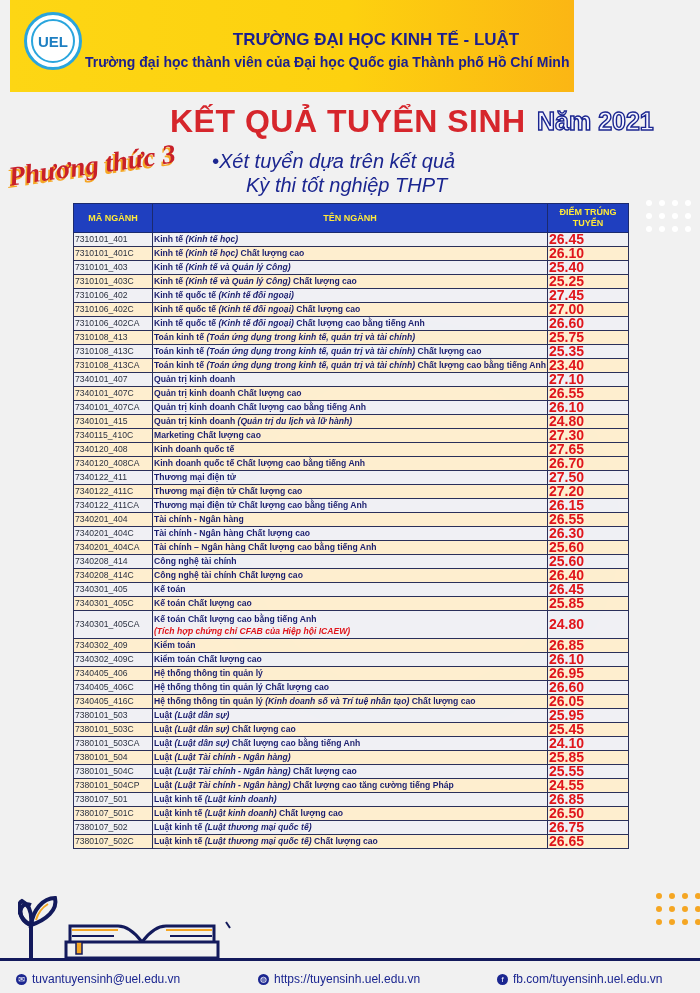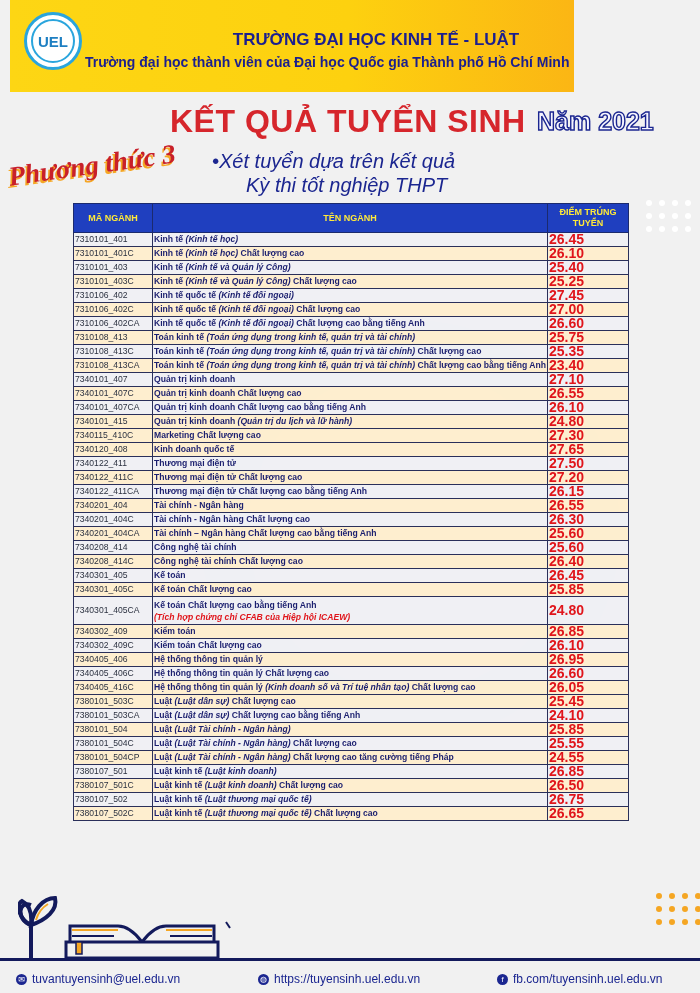--- a/index.html
+++ b/index.html
@@ -159,20 +159,25 @@
       <tr class="even">
         <td class="code">7340115_410C</td>
         <td class="name"><span><span>Marketing Chất lượng cao</span></span></td>
         <td class="score">27.30</td>
       </tr>
       <tr class="even">
         <td class="code">7340120_408</td>
         <td class="name"><span><span>Kinh doanh quốc tế</span></span></td>
         <td class="score">27.65</td>
       </tr>
+      <tr class="even">
+        <td class="code">7340120_408CA</td>
+        <td class="name"><span><span>Kinh doanh quốc tế Chất lượng cao bằng tiếng Anh</span></span></td>
+        <td class="score">26.70</td>
+      </tr>
       <tr class="odd">
         <td class="code">7340122_411</td>
         <td class="name"><span><span>Thương mại điện tử</span></span></td>
         <td class="score">27.50</td>
       </tr>
       <tr class="even">
         <td class="code">7340122_411C</td>
         <td class="name"><span><span>Thương mại điện tử Chất lượng cao</span></span></td>
         <td class="score">27.20</td>
       </tr>
@@ -241,20 +246,25 @@
       </tr>
       <tr class="odd">
         <td class="code">7340405_406C</td>
         <td class="name"><span><span>Hệ thống thông tin quản lý Chất lượng cao</span></span></td>
         <td class="score">26.60</td>
       </tr>
       <tr class="even">
         <td class="code">7340405_416C</td>
         <td class="name"><span><span>Hệ thống thông tin quản lý</span> <i>(Kinh doanh số và Trí tuệ nhân tạo)</i>  <span>Chất lượng cao</span></span></td>
         <td class="score">26.05</td>
+      </tr>
+      <tr class="odd">
+        <td class="code">7380101_503</td>
+        <td class="name"><span><span>Luật</span> <i>(Luật dân sự)</i></span></td>
+        <td class="score">25.95</td>
       </tr>
       <tr class="even">
         <td class="code">7380101_503C</td>
         <td class="name"><span><span>Luật</span> <i>(Luật dân sự)</i>  <span>Chất lượng cao</span></span></td>
         <td class="score">25.45</td>
       </tr>
       <tr class="odd">
         <td class="code">7380101_503CA</td>
         <td class="name"><span><span>Luật</span> <i>(Luật dân sự)</i>  <span>Chất lượng cao bằng tiếng Anh</span></span></td>
         <td class="score">24.10</td>

